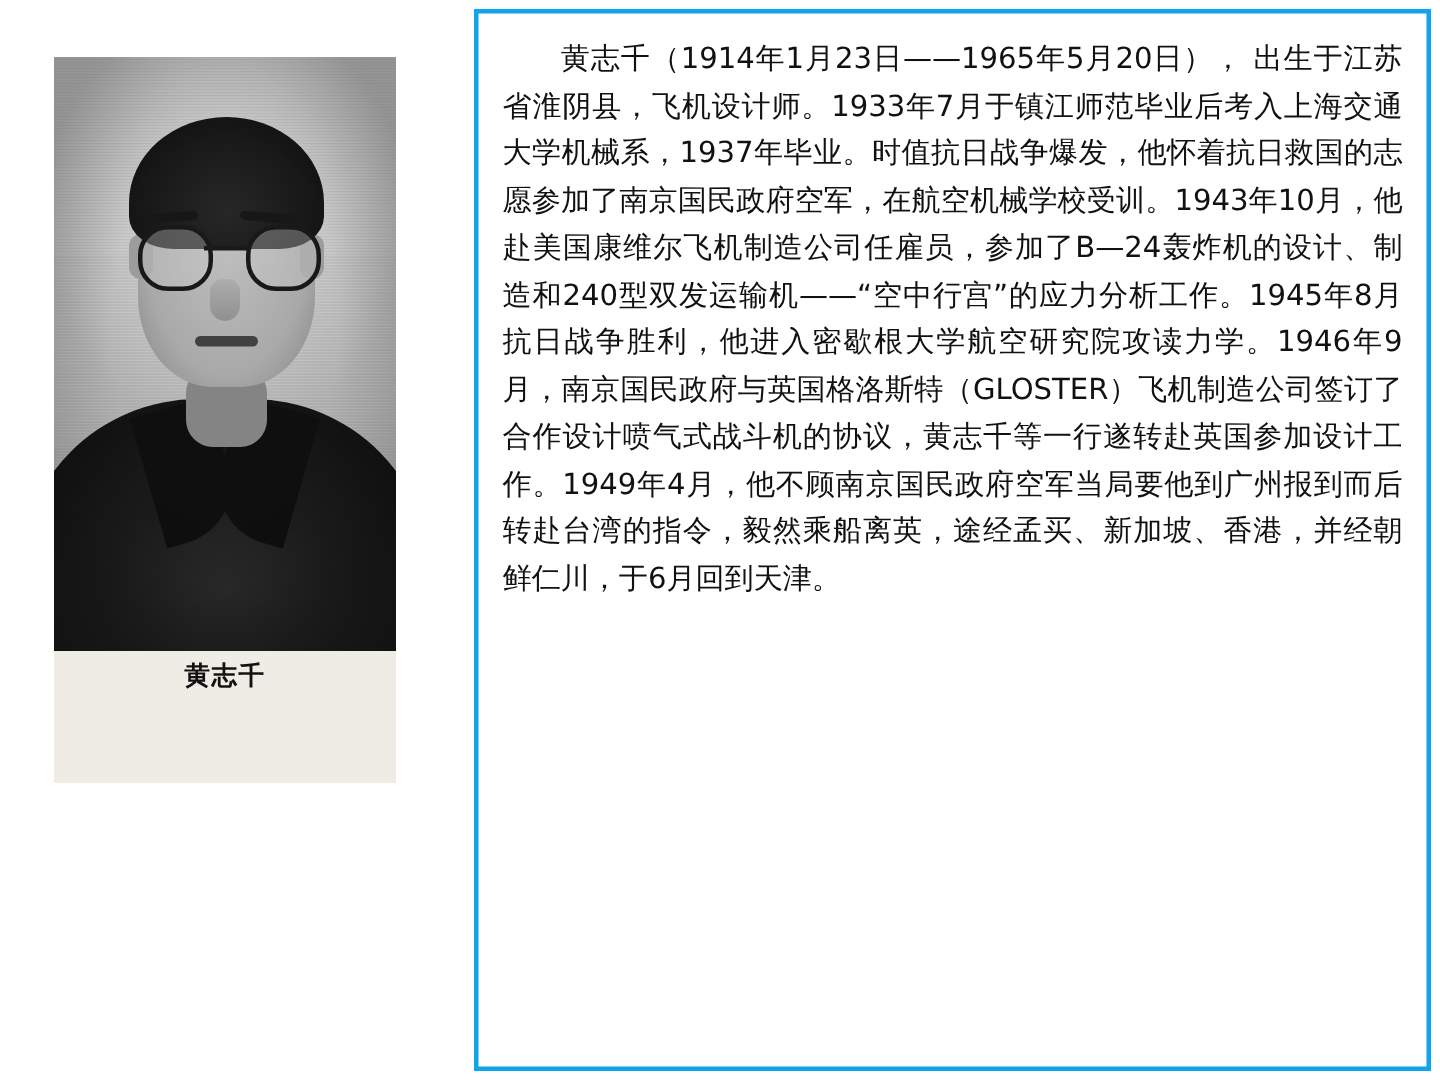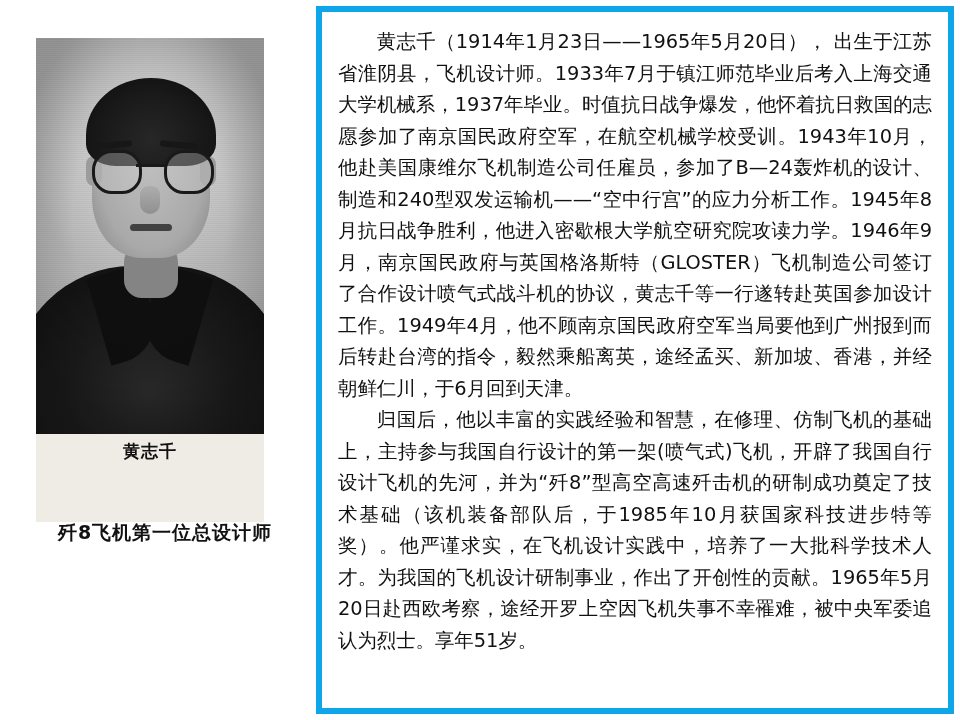--- a/index.html
+++ b/index.html
@@ -194,21 +194,21 @@
   }
 
   
   .text-panel {
     position: absolute;
     left: 316px;
     top: 6px;
     width: 638px;
     height: 708px;
     box-sizing: border-box;
-    border: 6px solid #0ea5e9;
+    border: 3px solid #0ea5e9;
     background: #ffffff;
     padding: 14px 16px 8px 16px;
   }
   .para {
     margin: 0;
     font-size: 19.4px;
     line-height: 31.5px;
     color: #111111;
     text-align: justify;
     text-justify: inter-ideograph;
@@ -243,21 +243,19 @@
           <div class="bridge"></div>
           <div class="lens r"></div>
         </div>
         <div class="nose"></div>
         <div class="mouth"></div>
         <div class="vignette"></div>
       </div>
       <div class="photo-caption">黄志千</div>
     </div>
 
-    <div class="left-title">歼8飞机第一位总设计师</div>
   </div>
 
   <div class="text-panel">
     <p class="para">黄志千（1914年1月23日——1965年5月20日）， 出生于江苏省淮阴县，飞机设计师。1933年7月于镇江师范毕业后考入上海交通大学机械系，1937年毕业。时值抗日战争爆发，他怀着抗日救国的志愿参加了南京国民政府空军，在航空机械学校受训。1943年10月，他赴美国康维尔飞机制造公司任雇员，参加了B—24轰炸机的设计、制造和240型双发运输机——“空中行宫”的应力分析工作。1945年8月抗日战争胜利，他进入密歇根大学航空研究院攻读力学。1946年9月，南京国民政府与英国格洛斯特（GLOSTER）飞机制造公司签订了合作设计喷气式战斗机的协议，黄志千等一行遂转赴英国参加设计工作。1949年4月，他不顾南京国民政府空军当局要他到广州报到而后转赴台湾的指令，毅然乘船离英，途经孟买、新加坡、香港，并经朝鲜仁川，于6月回到天津。</p>
-    <p class="para">归国后，他以丰富的实践经验和智慧，在修理、仿制飞机的基础上，主持参与我国自行设计的第一架(喷气式)飞机，开辟了我国自行设计飞机的先河，并为“歼8”型高空高速歼击机的研制成功奠定了技术基础（该机装备部队后，于1985年10月获国家科技进步特等奖）。他严谨求实，在飞机设计实践中，培养了一大批科学技术人才。为我国的飞机设计研制事业，作出了开创性的贡献。1965年5月20日赴西欧考察，途经开罗上空因飞机失事不幸罹难，被中央军委追认为烈士。享年51岁。</p>
   </div>
 
 </div>
 
 </body></html>

